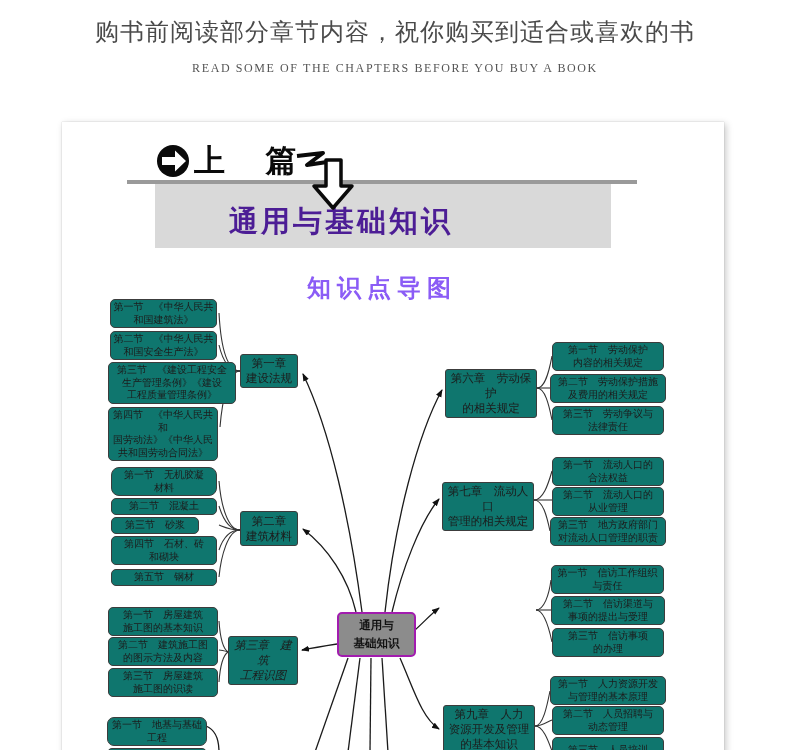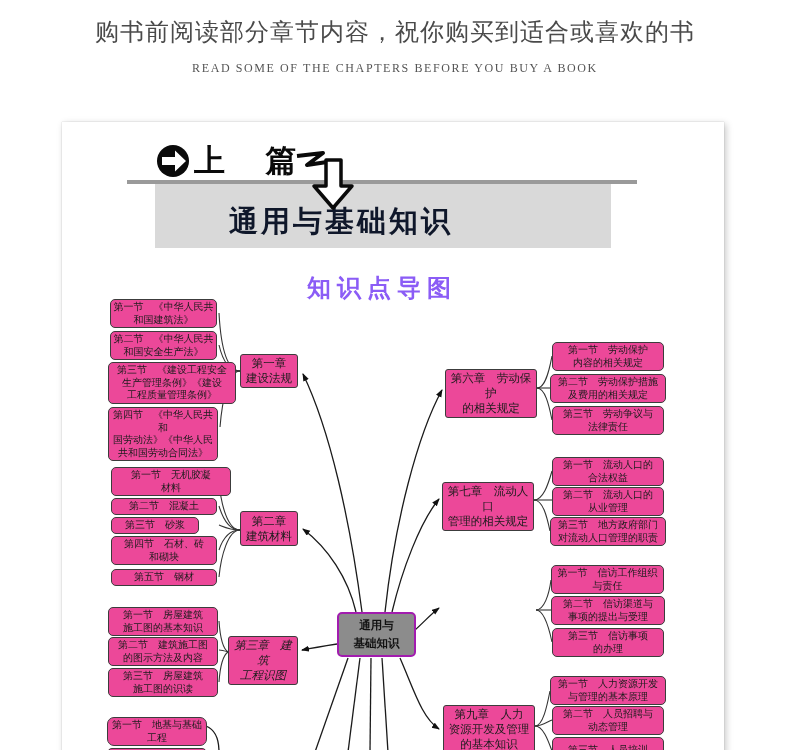--- a/index.html
+++ b/index.html
@@ -13,27 +13,27 @@
            font-size:12px;color:#555;letter-spacing:1.6px;}
   
   .card{position:absolute;left:62px;top:122px;width:662px;height:640px;background:#fff;
         box-shadow:2px 2px 7px rgba(0,0,0,0.22),0 0 1px rgba(0,0,0,0.25);}
   .part-row-icon{position:absolute;left:94px;top:22px;width:34px;height:34px;}
   .part-label{position:absolute;left:132px;top:18px;font-size:31px;font-weight:bold;
               color:#0a0a0a;letter-spacing:16px;white-space:pre;}
   .divider{position:absolute;left:65px;top:58px;width:510px;height:4px;background:#9a9a9a;}
   .banner{position:absolute;left:93px;top:62px;width:456px;height:64px;background:#d9d9d9;
           display:flex;align-items:center;justify-content:center;}
-  .banner-text{font-size:29px;font-weight:bold;color:#0f172a;letter-spacing:3px;
+  .banner-text{font-size:29px;font-weight:bold;color:#4c1d95;letter-spacing:3px;
                transform:translateX(-42px);padding-top:12px;}
   .part-arrow{position:absolute;left:231px;top:28px;width:62px;height:64px;z-index:3;}
   .map-title{position:absolute;left:0;top:150px;width:640px;text-align:center;
              font-size:24px;font-weight:bold;color:#8b5cf6;letter-spacing:6px;}
   
-  .sec,.chap,.center-node{position:absolute;box-sizing:border-box;background:#ec4899;
+  .sec,.chap,.center-node{position:absolute;box-sizing:border-box;background:#0f766e;
       border:1px solid #3c3c3c;border-radius:5px;font-size:10px;line-height:1.25;
       color:#1c1c1c;text-align:center;white-space:pre-line;padding:1px 2px;
       display:flex;align-items:center;justify-content:center;z-index:2;}
   .chap{font-size:11.5px;border-width:1.5px;border-radius:3px;line-height:1.3;}
   .center-node{background:#8c8c8c;border:2px solid #a21caf;font-size:11.5px;
                font-weight:bold;color:#101010;line-height:1.5;}
   .lines{position:absolute;left:0;top:0;z-index:1;}
 </style>
 </head>
 <body>
@@ -123,21 +123,21 @@
 和国安全生产法》</div>
   <div class="sec" style="left:108px;top:362px;width:128px;min-height:39px;">第三节　《建设工程安全
 生产管理条例》《建设
 工程质量管理条例》</div>
   <div class="sec" style="left:108px;top:407px;width:110px;min-height:39px;">第四节　《中华人民共和
 国劳动法》《中华人民
 共和国劳动合同法》</div>
   <div class="chap" style="left:240px;top:354px;width:58px;min-height:34px;">第一章
 建设法规</div>
 
-  <div class="sec" style="left:111px;top:467px;width:120px;min-height:27px;">第一节　无机胶凝
+  <div class="sec" style="left:111px;top:467px;width:106px;min-height:27px;border-radius:8px;">第一节　无机胶凝
 材料</div>
   <div class="sec" style="left:111px;top:498px;width:106px;min-height:16px;">第二节　混凝土</div>
   <div class="sec" style="left:111px;top:517px;width:88px;min-height:16px;">第三节　砂浆</div>
   <div class="sec" style="left:111px;top:536px;width:106px;min-height:27px;">第四节　石材、砖
 和砌块</div>
   <div class="sec" style="left:111px;top:569px;width:106px;min-height:16px;">第五节　钢材</div>
   <div class="chap" style="left:240px;top:511px;width:58px;min-height:35px;">第二章
 建筑材料</div>
 
   <div class="sec" style="left:108px;top:607px;width:110px;min-height:27px;">第一节　房屋建筑

